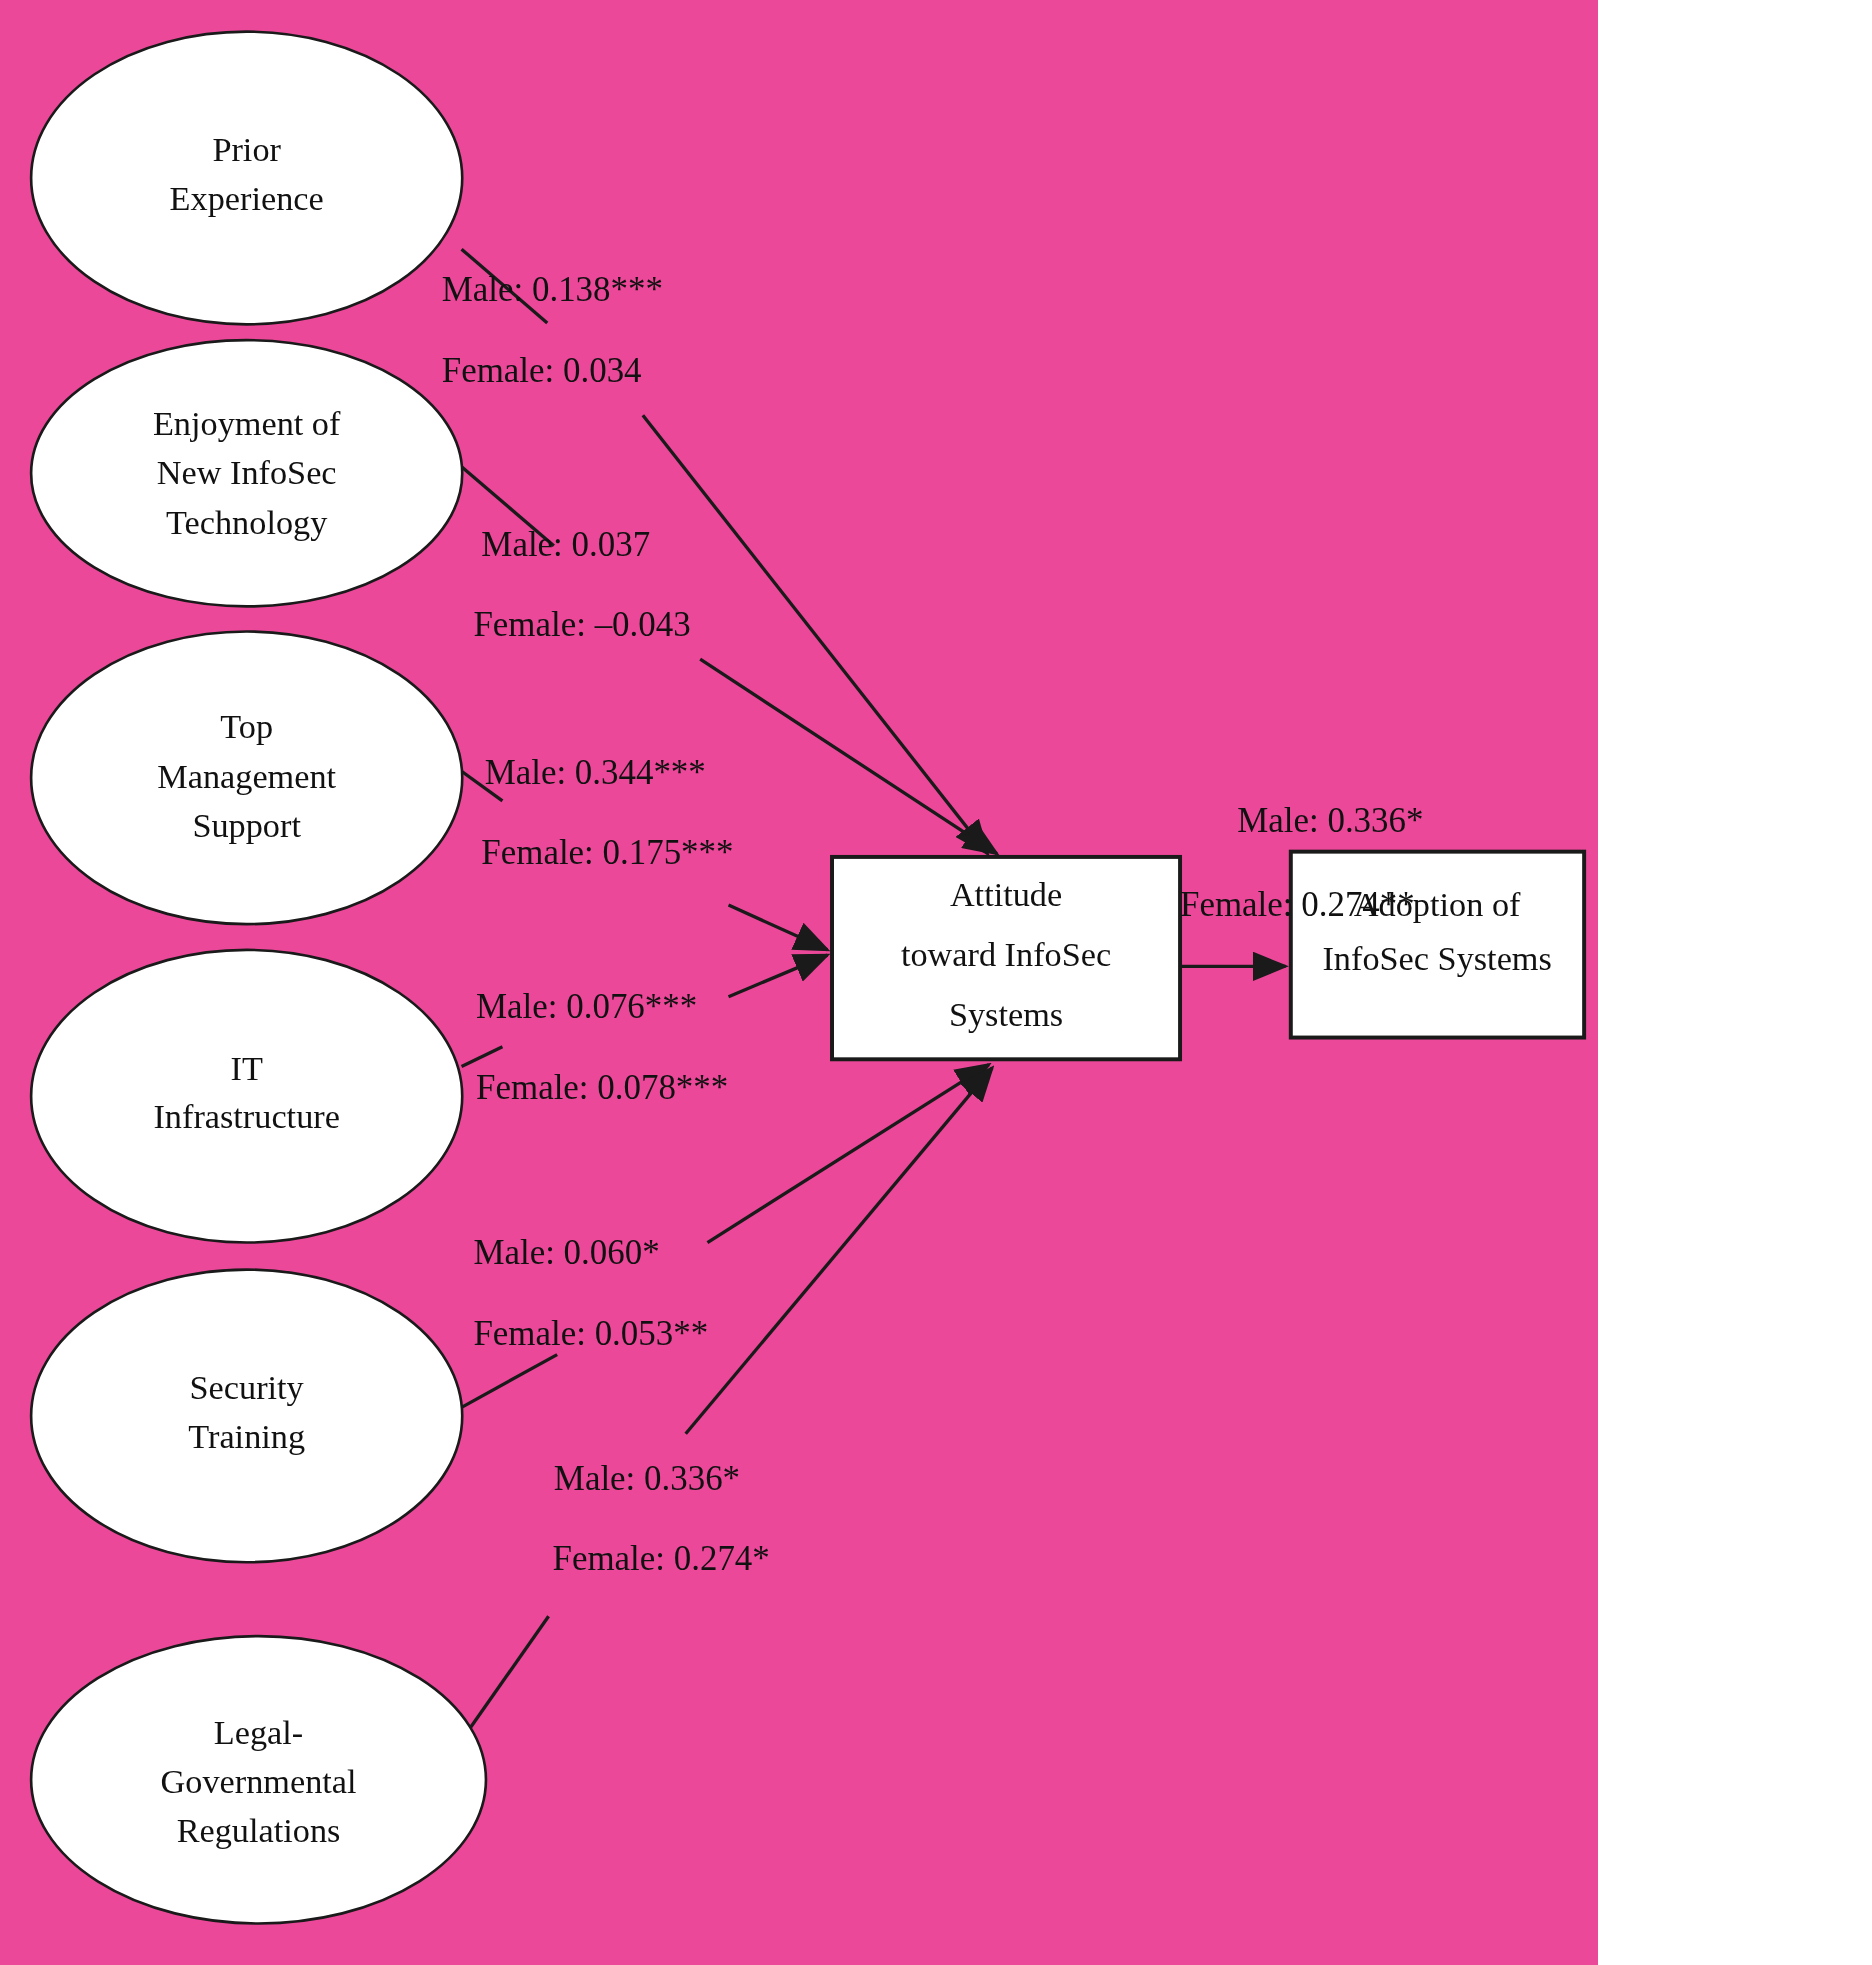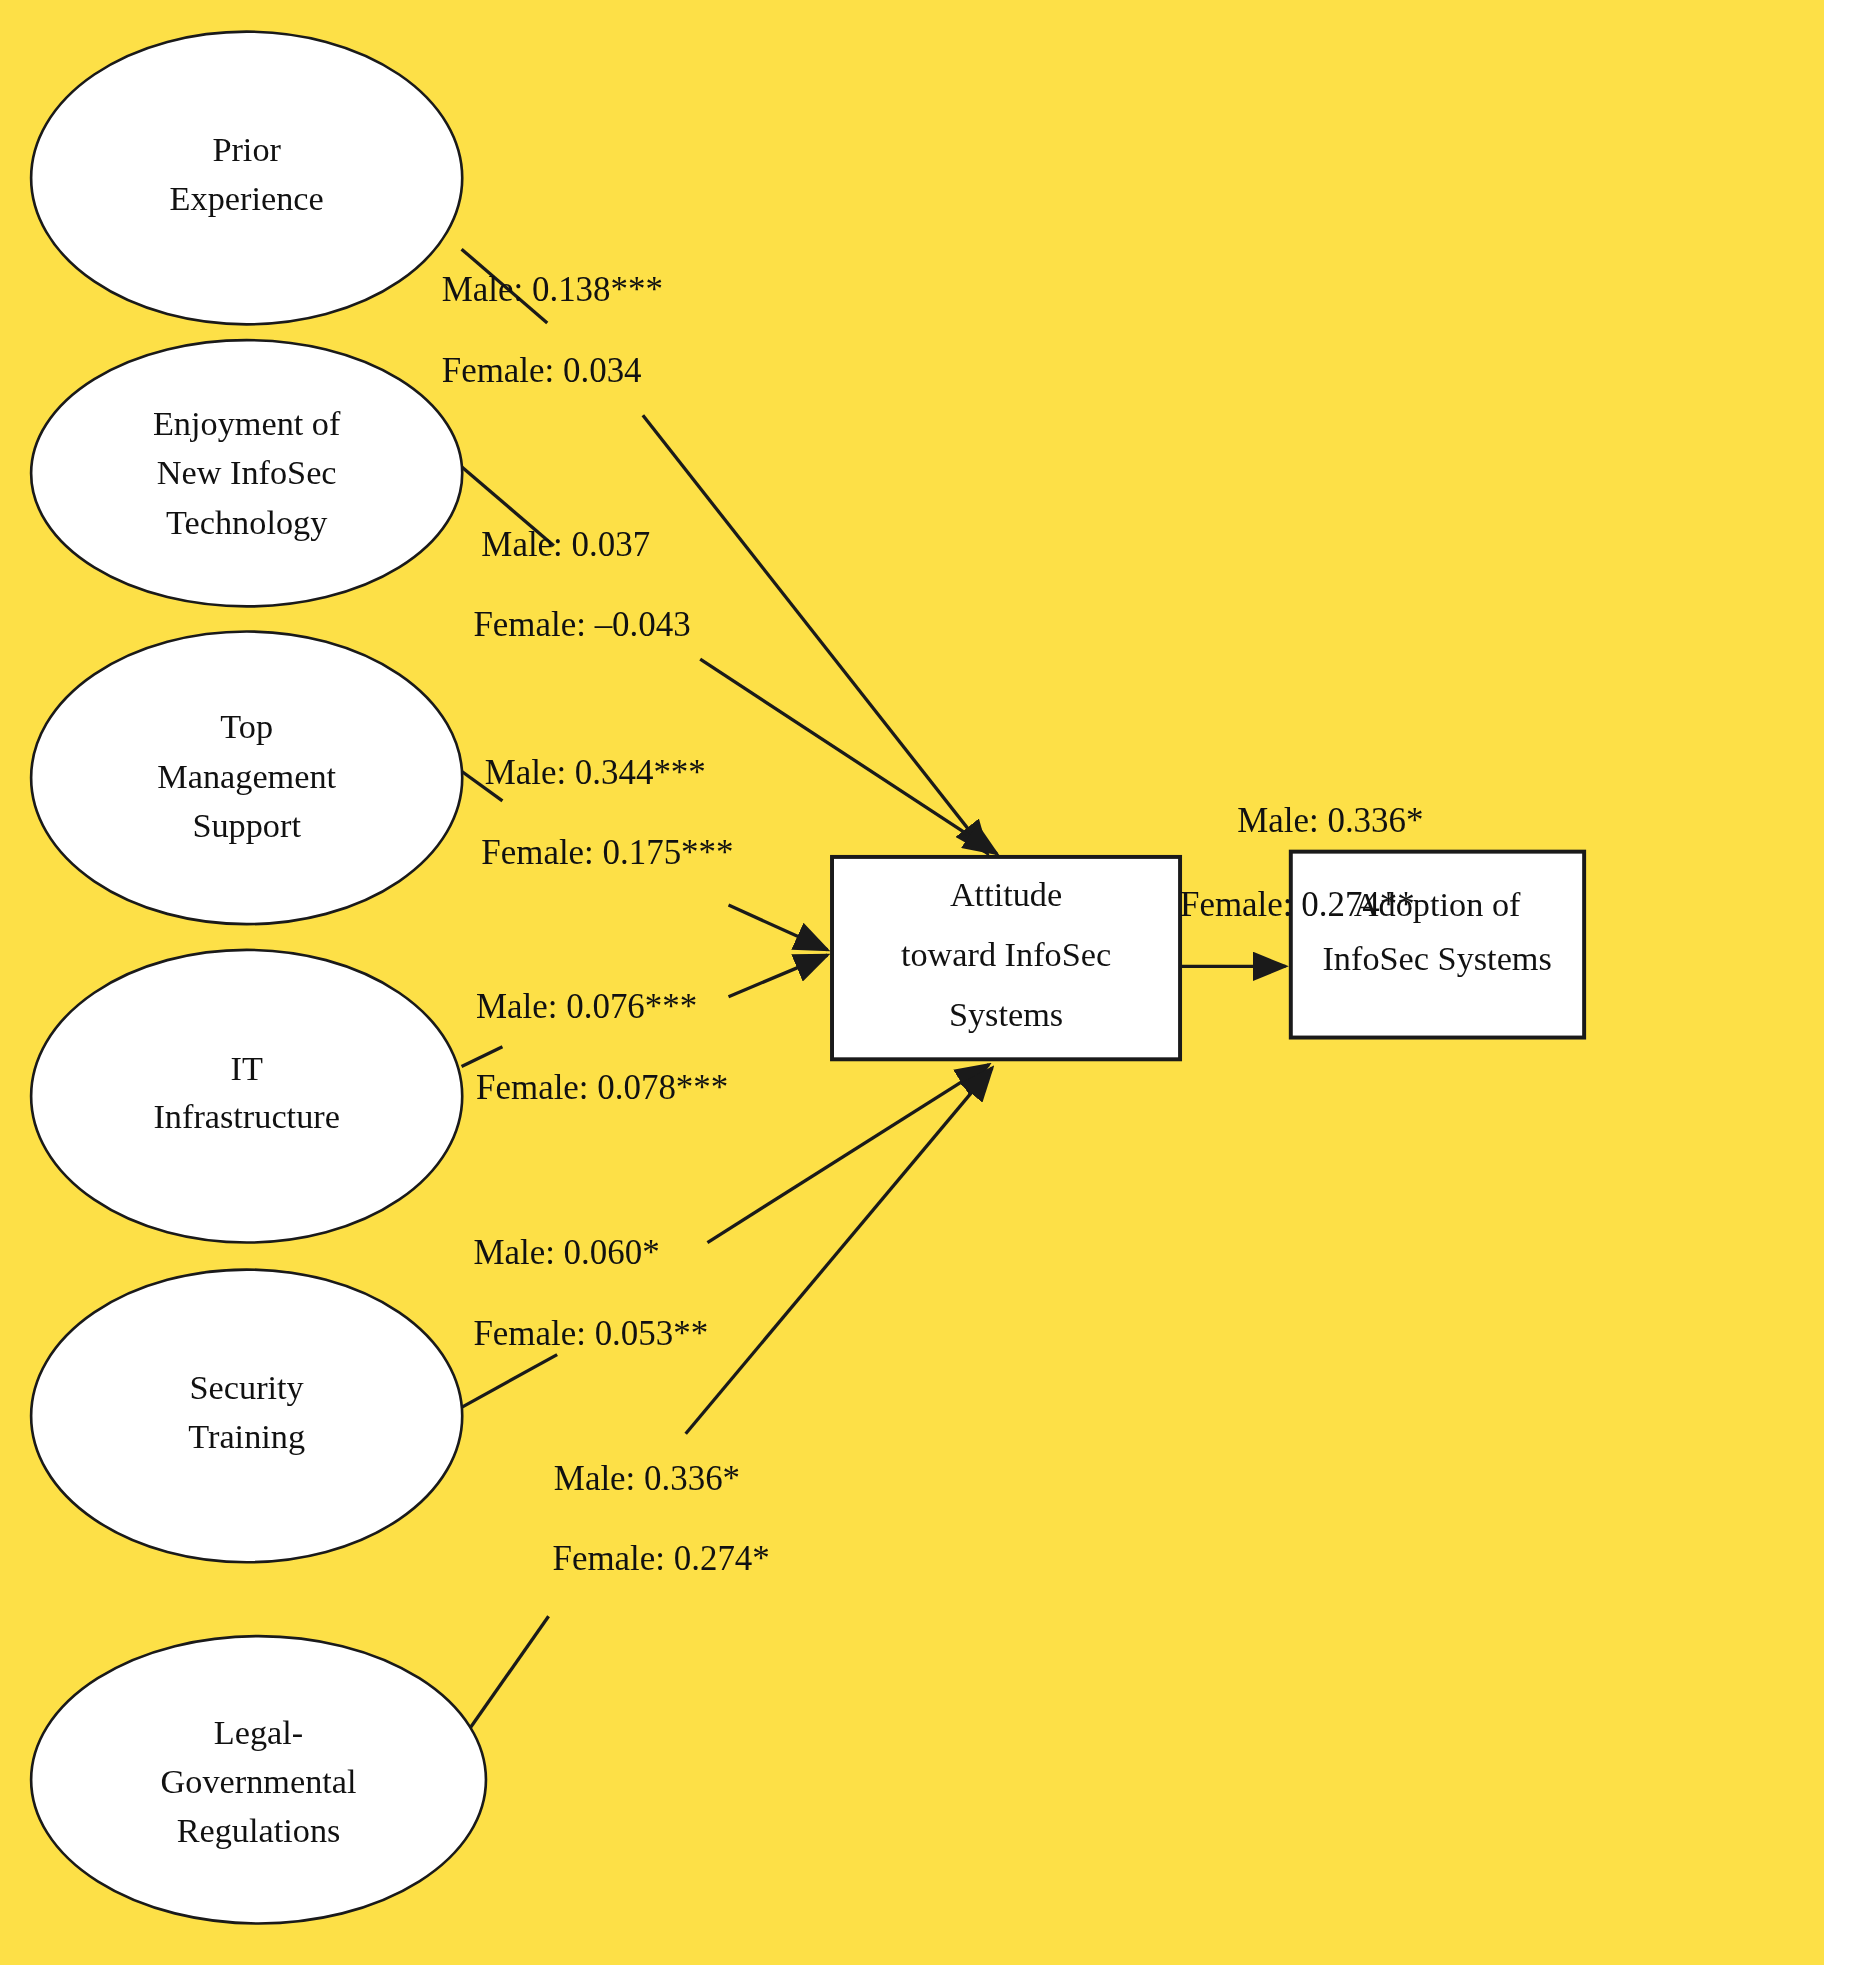--- a/index.html
+++ b/index.html
@@ -8,23 +8,23 @@
     background: #ffffff;
   }
   body {
     width: 1873px;
     height: 1965px;
     font-family: "Liberation Serif", "DejaVu Serif", serif;
     overflow: hidden;
   }
   #diagram-root {
     position: relative;
-    width: 1824px;
+    width: 1598px;
     height: 1965px;
-    background: #fde047;
+    background: #ec4899;
   }
   svg.model-canvas {
     display: block;
     width: 1873px;
     height: 1965px;
   }
   .node-shape {
     fill: #ffffff;
     stroke: #1a1a1a;
     stroke-width: 4;

